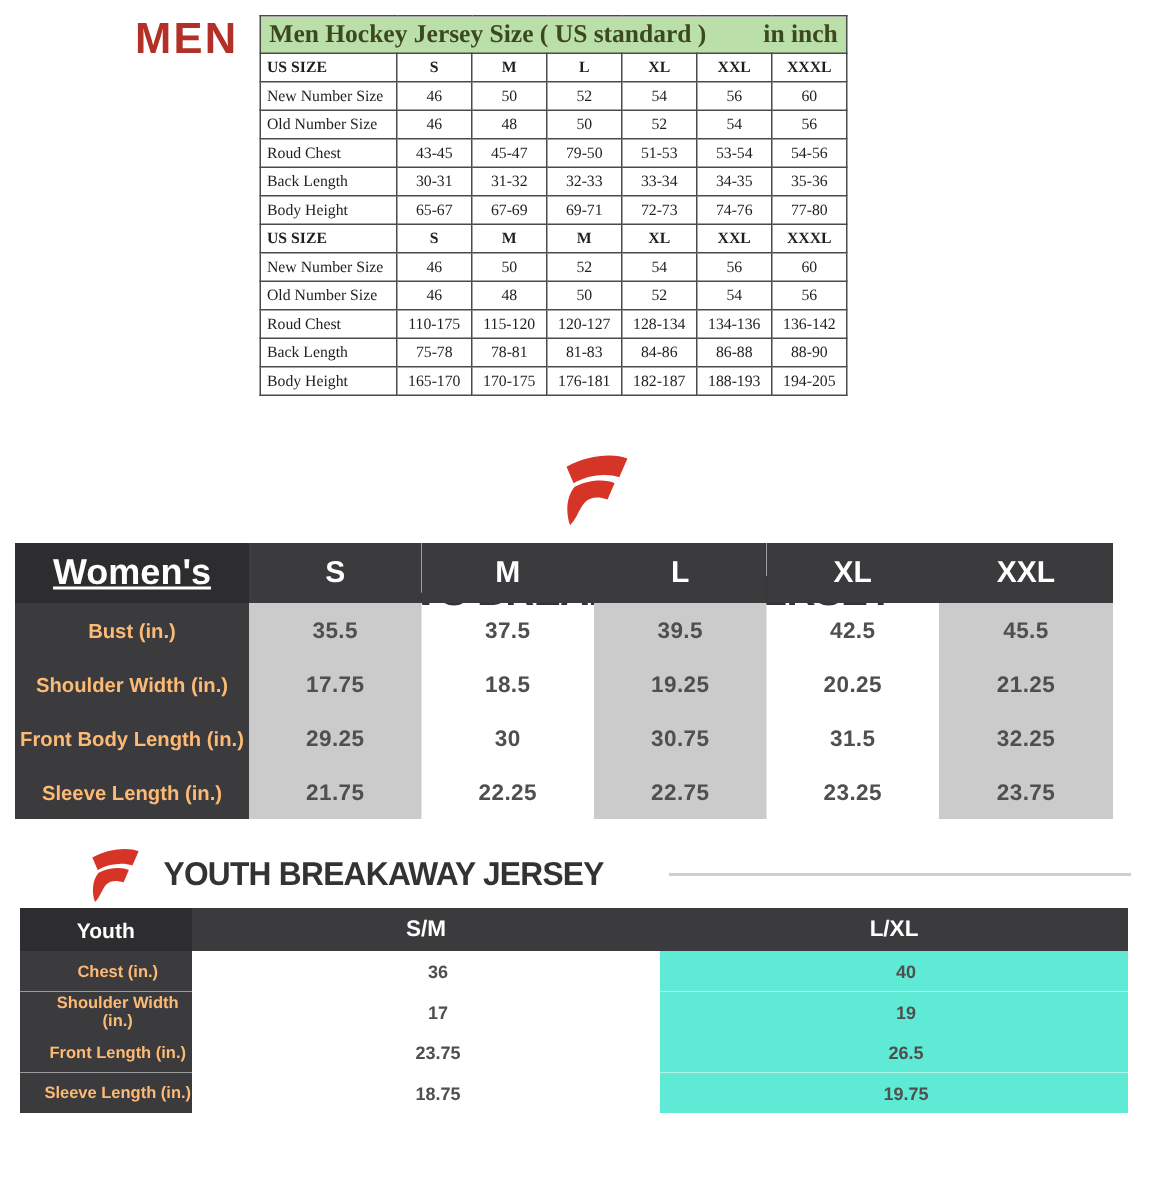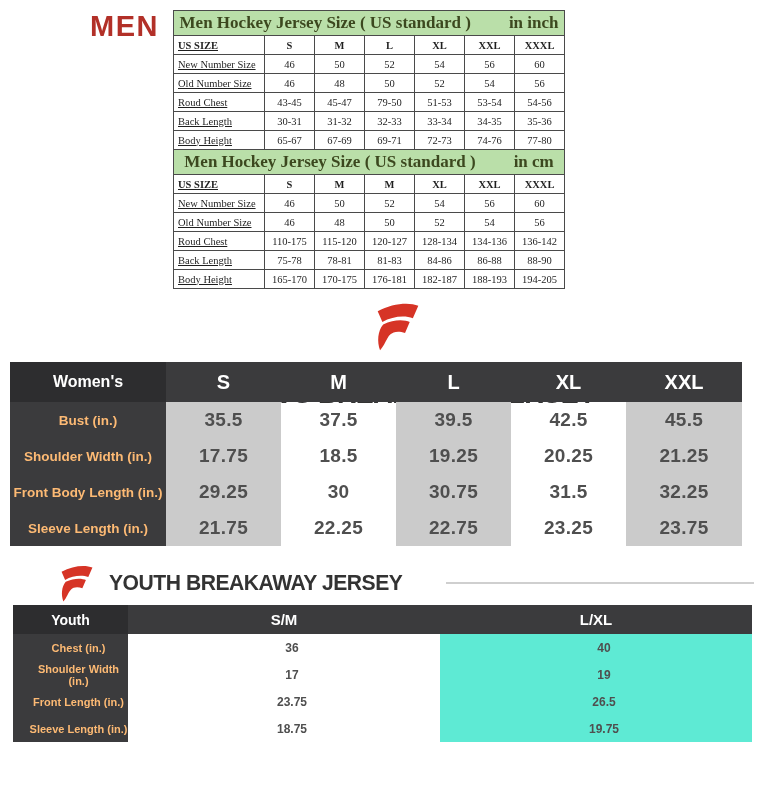--- a/index.html
+++ b/index.html
@@ -15,21 +15,21 @@
   }
   .men-table {
     position:absolute; left:173px; top:10px; width:391px;
     border-collapse:collapse; table-layout:fixed;
     font-family:"Liberation Serif", serif; font-size:10.5px; color:#1f1f1f;
   }
   .men-table td {
     border:1px solid #4a4a4a; text-align:center; padding:0; height:18px;
     overflow:hidden; white-space:nowrap;
   }
-  .men-table td.lbl { text-align:left; padding-left:4px;text-decoration:underline; }
+  .men-table td.lbl { text-align:left; padding-left:4px; }
   .men-table tr.ghead td {
     background:#badfa9; color:#3c481f; font-weight:bold;
     height:24px; font-size:17px;
   }
   .men-table tr.ghead .unit { margin-left:38px; }
   .men-table tr.sizes td { font-weight:bold; }
 
   
   .section-head { position:absolute; display:flex; align-items:center; }
   .section-head .logo { flex:0 0 auto; }
@@ -46,24 +46,24 @@
   
   .dark-table { position:absolute; border-collapse:collapse; table-layout:fixed; }
   .dark-table td { padding:0; text-align:center; vertical-align:middle; overflow:hidden; }
   .dark-table .hrow td { background:#3b3b3d; color:#ffffff; font-weight:bold; }
   .dark-table .hrow td.corner { background:#2d2d2f; }
   .dark-table .brow td.lbl { background:#3b3b3d; color:#fdba74; font-weight:bold; }
   .dark-table .brow td.val { color:#4f4f4f; font-weight:bold; }
 
   #women-table { left:10px; top:362px; width:732px; }
   #women-table .hrow td { height:40px; font-size:20px; }
-  #women-table .hrow td.corner { font-size:16px; }
+  #women-table .hrow td.corner { font-size:24px;text-decoration:underline; }
   #women-table .brow td { height:36px; }
   #women-table .brow td.lbl { font-size:13.5px; }
-  #women-table .brow td.val { font-size:19px; letter-spacing:0.3px; }
+  #women-table .brow td.val { font-size:15px; letter-spacing:0.3px; }
   #women-table .brow td:nth-child(even) { background:#cbcbcb; }
 
   #youth-table { left:13px; top:605px; width:739px; }
   #youth-table .hrow td { height:29px; font-size:15px; }
   #youth-table .hrow td.corner { font-size:14px; }
   #youth-table .brow td { height:27px;padding-left:16px; }
   #youth-table .brow td.lbl { font-size:11px; }
   #youth-table .brow td.val { font-size:12px; }
   #youth-table .brow td:nth-child(3) { background:#5eead4; }
 </style>
@@ -135,23 +135,20 @@
     <tr>
       <td class="lbl">Body Height</td>
       <td>65-67</td>
       <td>67-69</td>
       <td>69-71</td>
       <td>72-73</td>
       <td>74-76</td>
       <td>77-80</td>
     </tr>
 
-    <tr class="ghead">
-      <td colspan="7"><span>Men Hockey Jersey Size ( US standard )</span><span class="unit">in cm</span></td>
-    </tr>
     <tr class="sizes">
       <td class="lbl">US SIZE</td>
       <td>S</td>
       <td>M</td>
       <td>M</td>
       <td>XL</td>
       <td>XXL</td>
       <td>XXXL</td>
     </tr>
     <tr>

